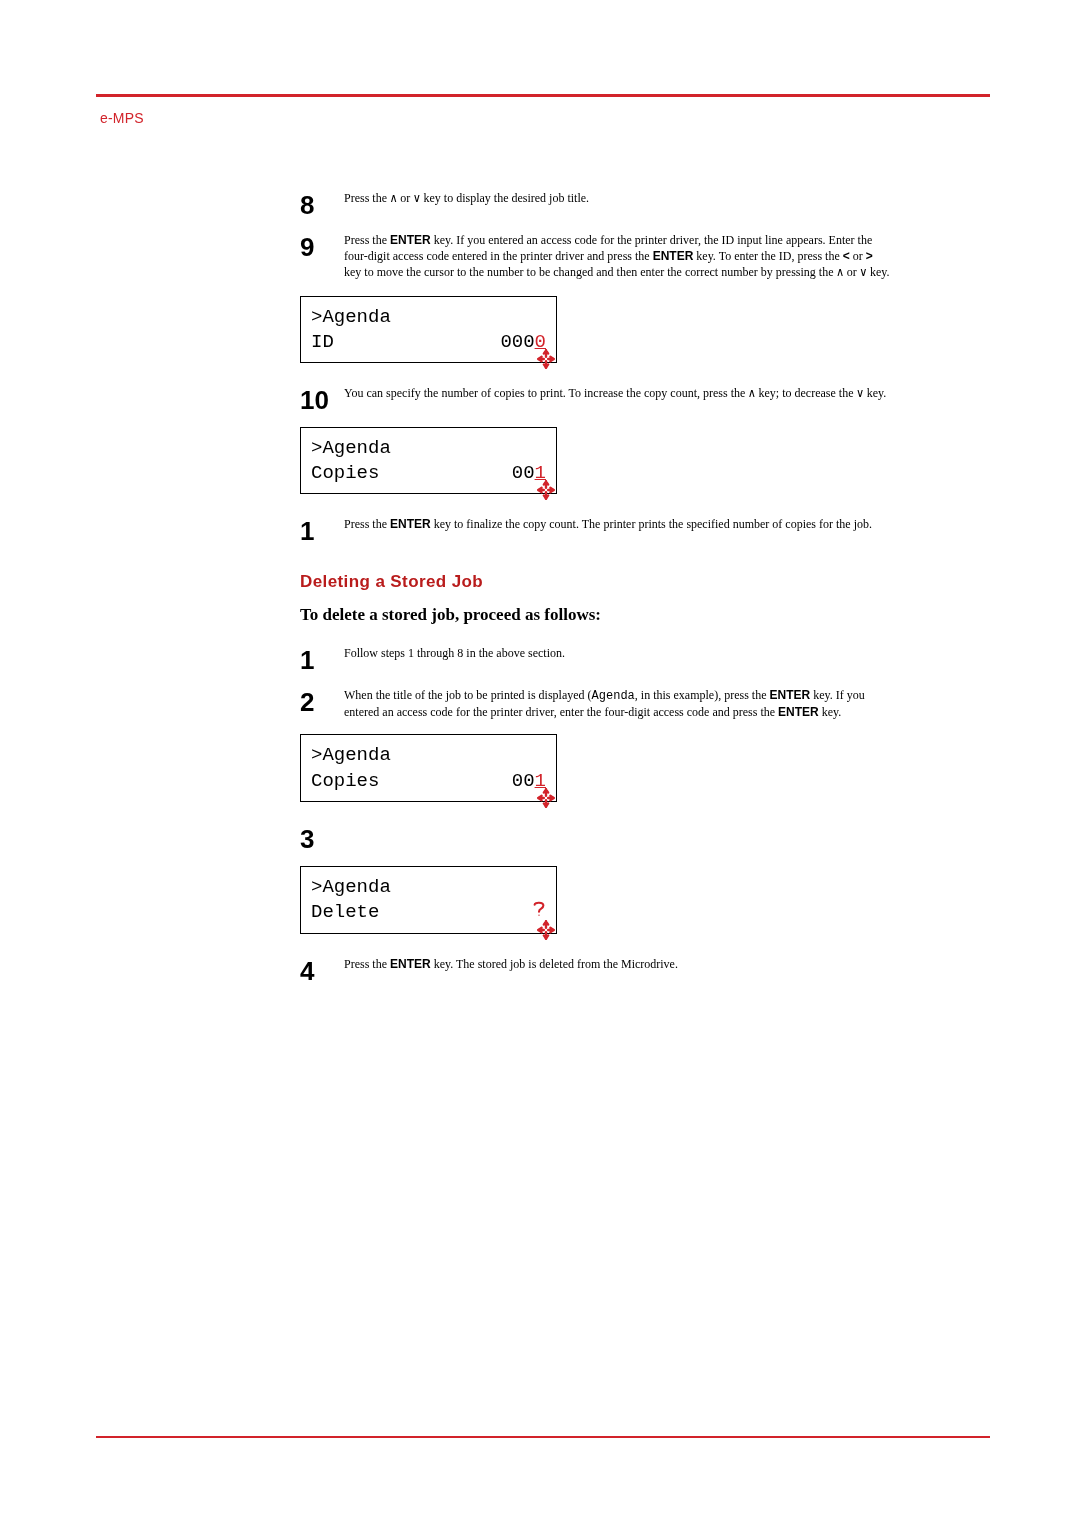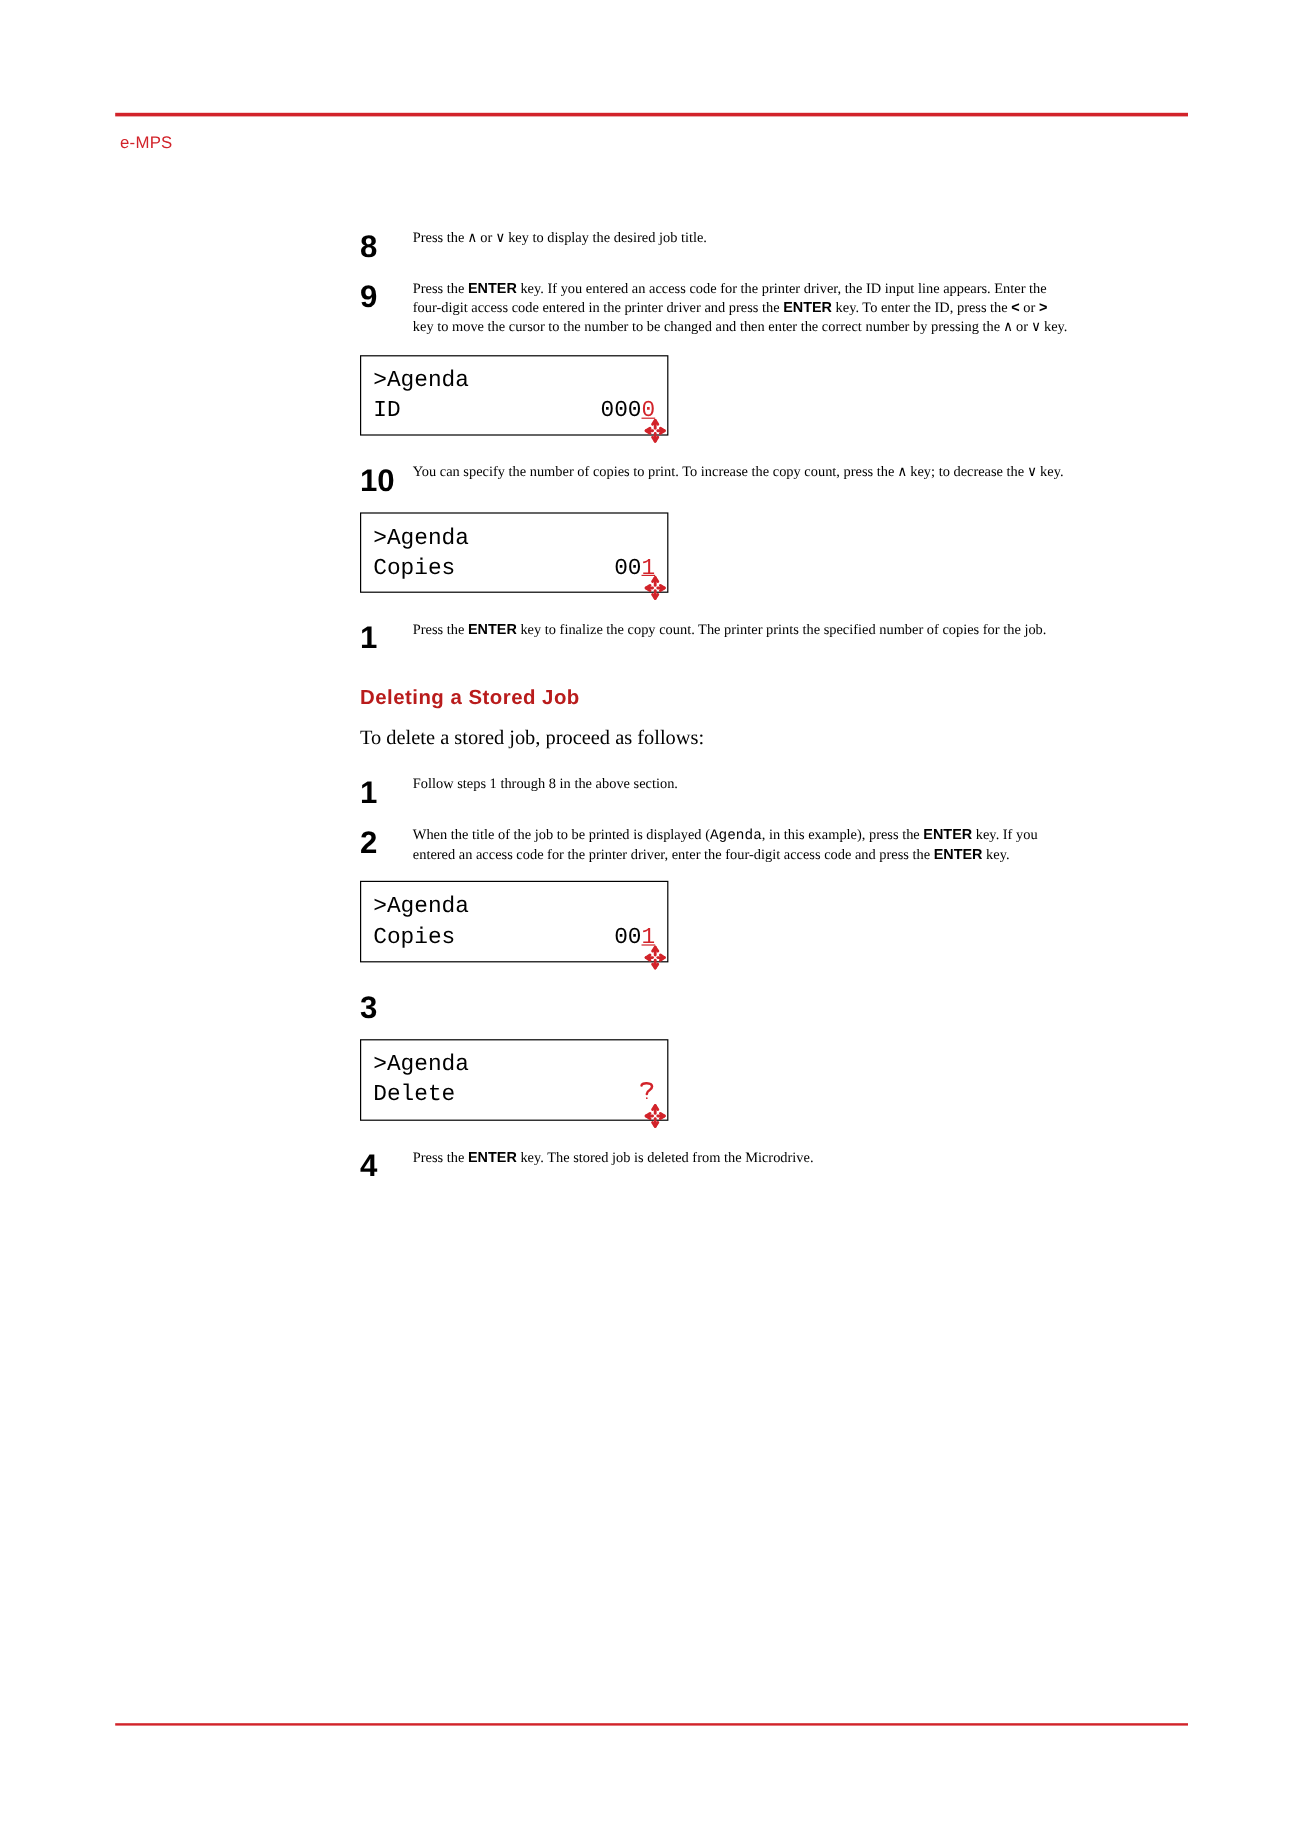--- a/index.html
+++ b/index.html
@@ -110,20 +110,21 @@
     font-weight: 800;
     color: #b91c1c;
     font-size: 17px;
     letter-spacing: 0.4px;
     margin: 28px 0 12px 0;
   }
   .intro {
     font-size: 17px;
     line-height: 1.35;
     margin-bottom: 18px;
+    font-weight: bold;
   }
   .page-num {
     position: absolute;
     left: 0;
     right: 0;
     bottom: 64px;
     text-align: center;
     font-size: 15px;
     color: #000;
   }

